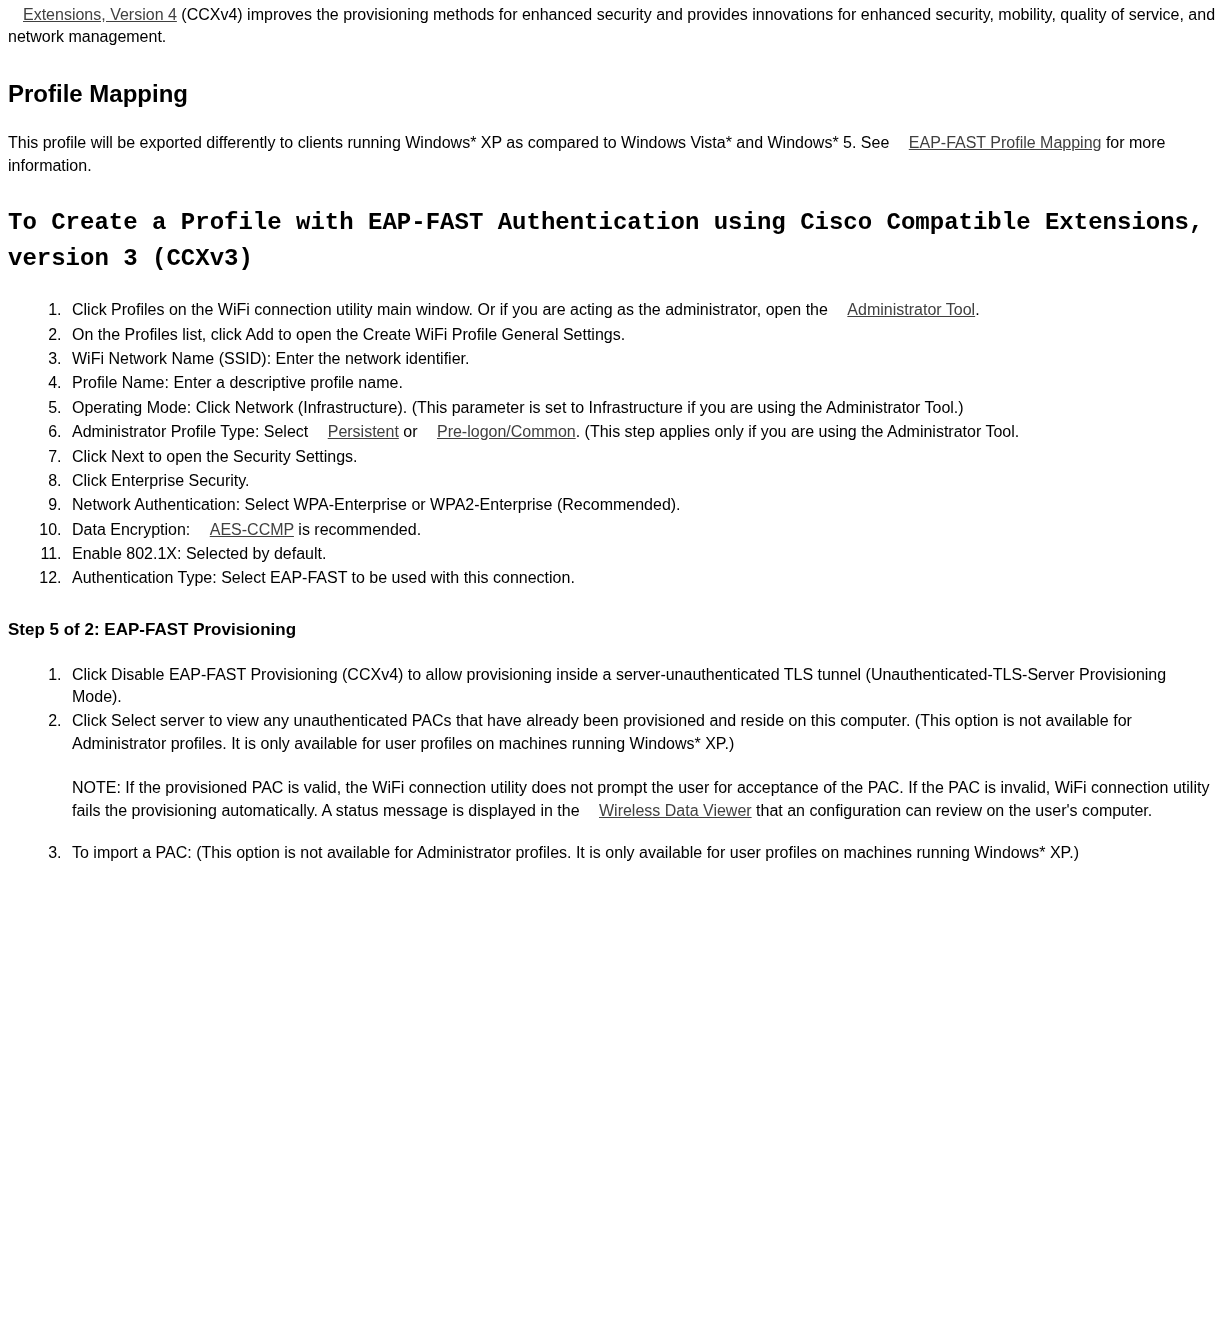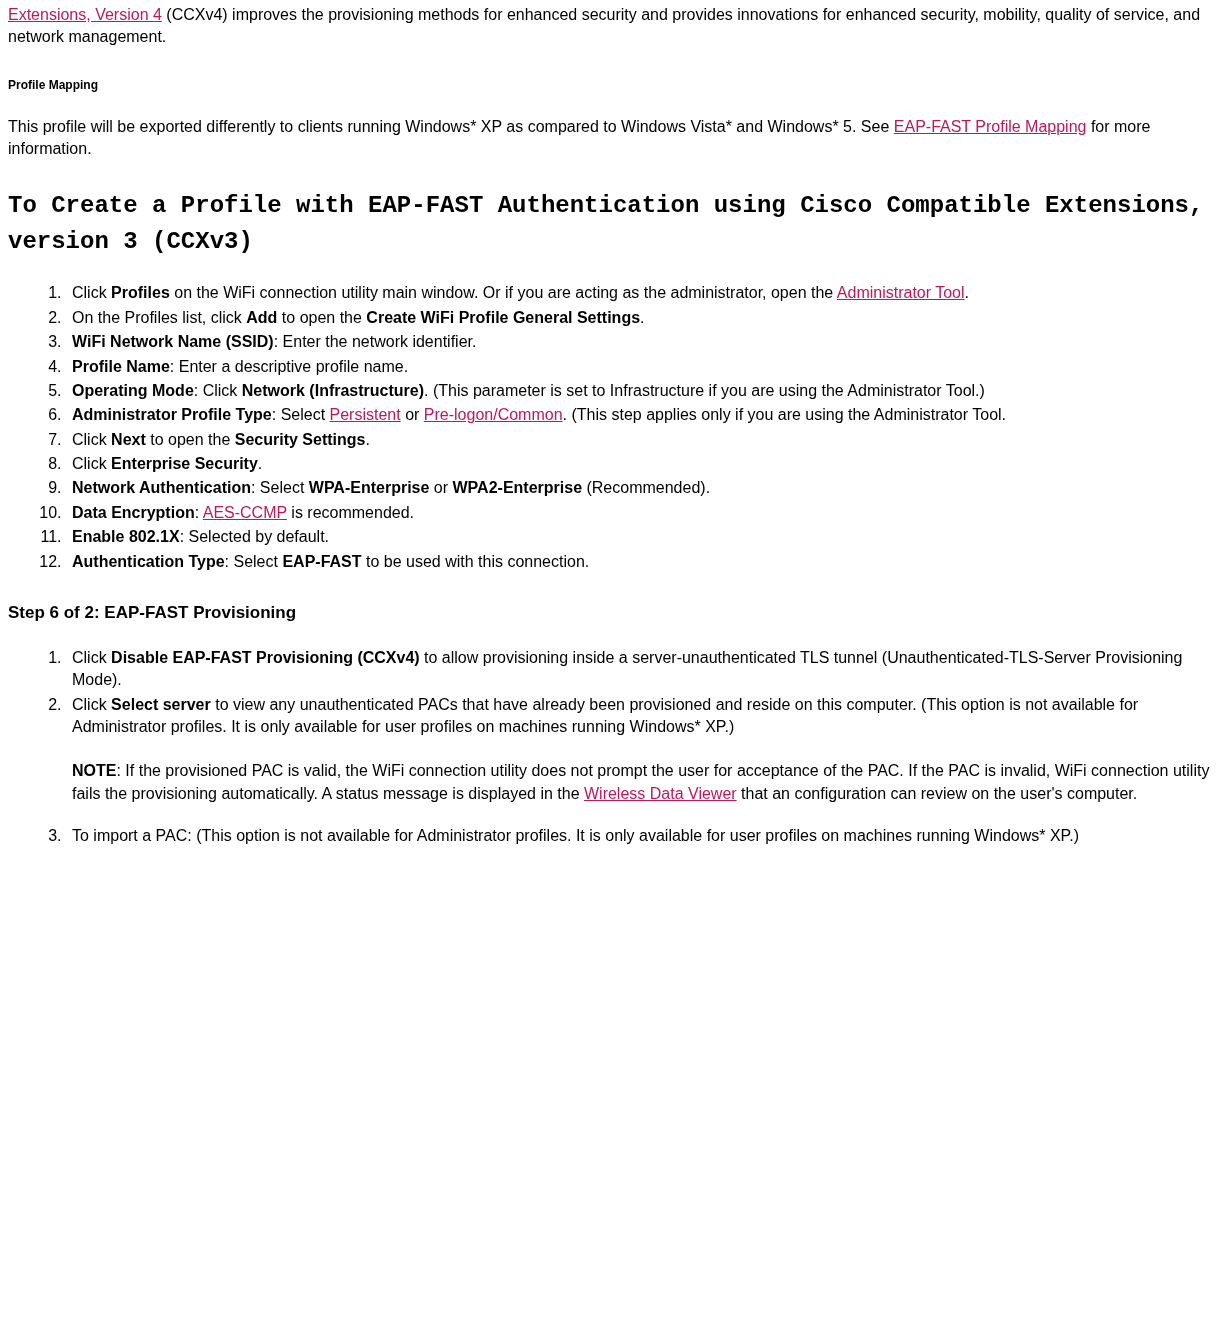--- a/index.html
+++ b/index.html
@@ -5,25 +5,26 @@
   body {
     font-family: Verdana, Geneva, sans-serif;
     font-size: 16px;
     line-height: 1.4;
     margin: 0;
     padding: 4px 8px;
     color: #000;
     max-width: 1224px;
   }
   a {
-    color: #be185d;
+    color: #404040;
     text-decoration: underline;
+    margin-left: 15px;
   }
   h3.section-title {
-    font-size: 12px;
+    font-size: 24px;
     font-weight: bold;
     margin: 28px 0 22px 0;
   }
   h3.section-title-lg {
     font-size: 24px;
     font-weight: bold;
     margin: 28px 0 22px 0;
     line-height: 1.5;
     font-family: Liberation Mono, monospace;
   }
@@ -40,21 +41,21 @@
     padding-left: 58px;
   }
   ol li {
     padding-left: 6px;
     margin-bottom: 2px;
   }
   .note-block {
     margin-top: 22px;
     margin-bottom: 2px;
   }
-  .b { font-weight: bold; }
+  .b { font-weight: normal; }
 </style>
 </head>
 <body>
 
 <p>
   <a href="#">Extensions, Version 4</a><span> (CCXv4) improves the provisioning methods for enhanced security and provides innovations for enhanced security, mobility, quality of service, and network management.</span>
 </p>
 
 <h3 class="section-title">Profile Mapping</h3>
 
@@ -96,21 +97,21 @@
     <span class="b">Data Encryption</span><span>: </span><a href="#">AES-CCMP</a><span> is recommended.</span>
   </li>
   <li>
     <span class="b">Enable 802.1X</span><span>: Selected by default.</span>
   </li>
   <li>
     <span class="b">Authentication Type</span><span>: Select </span><span class="b">EAP-FAST</span><span> to be used with this connection.</span>
   </li>
 </ol>
 
-<h4 class="step-title">Step 6 of 2: EAP-FAST Provisioning</h4>
+<h4 class="step-title">Step 5 of 2: EAP-FAST Provisioning</h4>
 
 <ol>
   <li>
     <span>Click </span><span class="b">Disable EAP-FAST Provisioning (CCXv4)</span><span> to allow provisioning inside a server-unauthenticated TLS tunnel (Unauthenticated-TLS-Server Provisioning Mode).</span>
   </li>
   <li>
     <span>Click </span><span class="b">Select server</span><span> to view any unauthenticated PACs that have already been provisioned and reside on this computer. (This option is not available for Administrator profiles. It is only available for user profiles on machines running Windows* XP.)</span>
     <p class="note-block" style="margin-bottom:20px;">
       <span class="b">NOTE</span><span>: If the provisioned PAC is valid, the WiFi connection utility does not prompt the user for acceptance of the PAC. If the PAC is invalid, WiFi connection utility fails the provisioning automatically. A status message is displayed in the </span><a href="#">Wireless Data Viewer</a><span> that an configuration can review on the user's computer.</span>
     </p>

